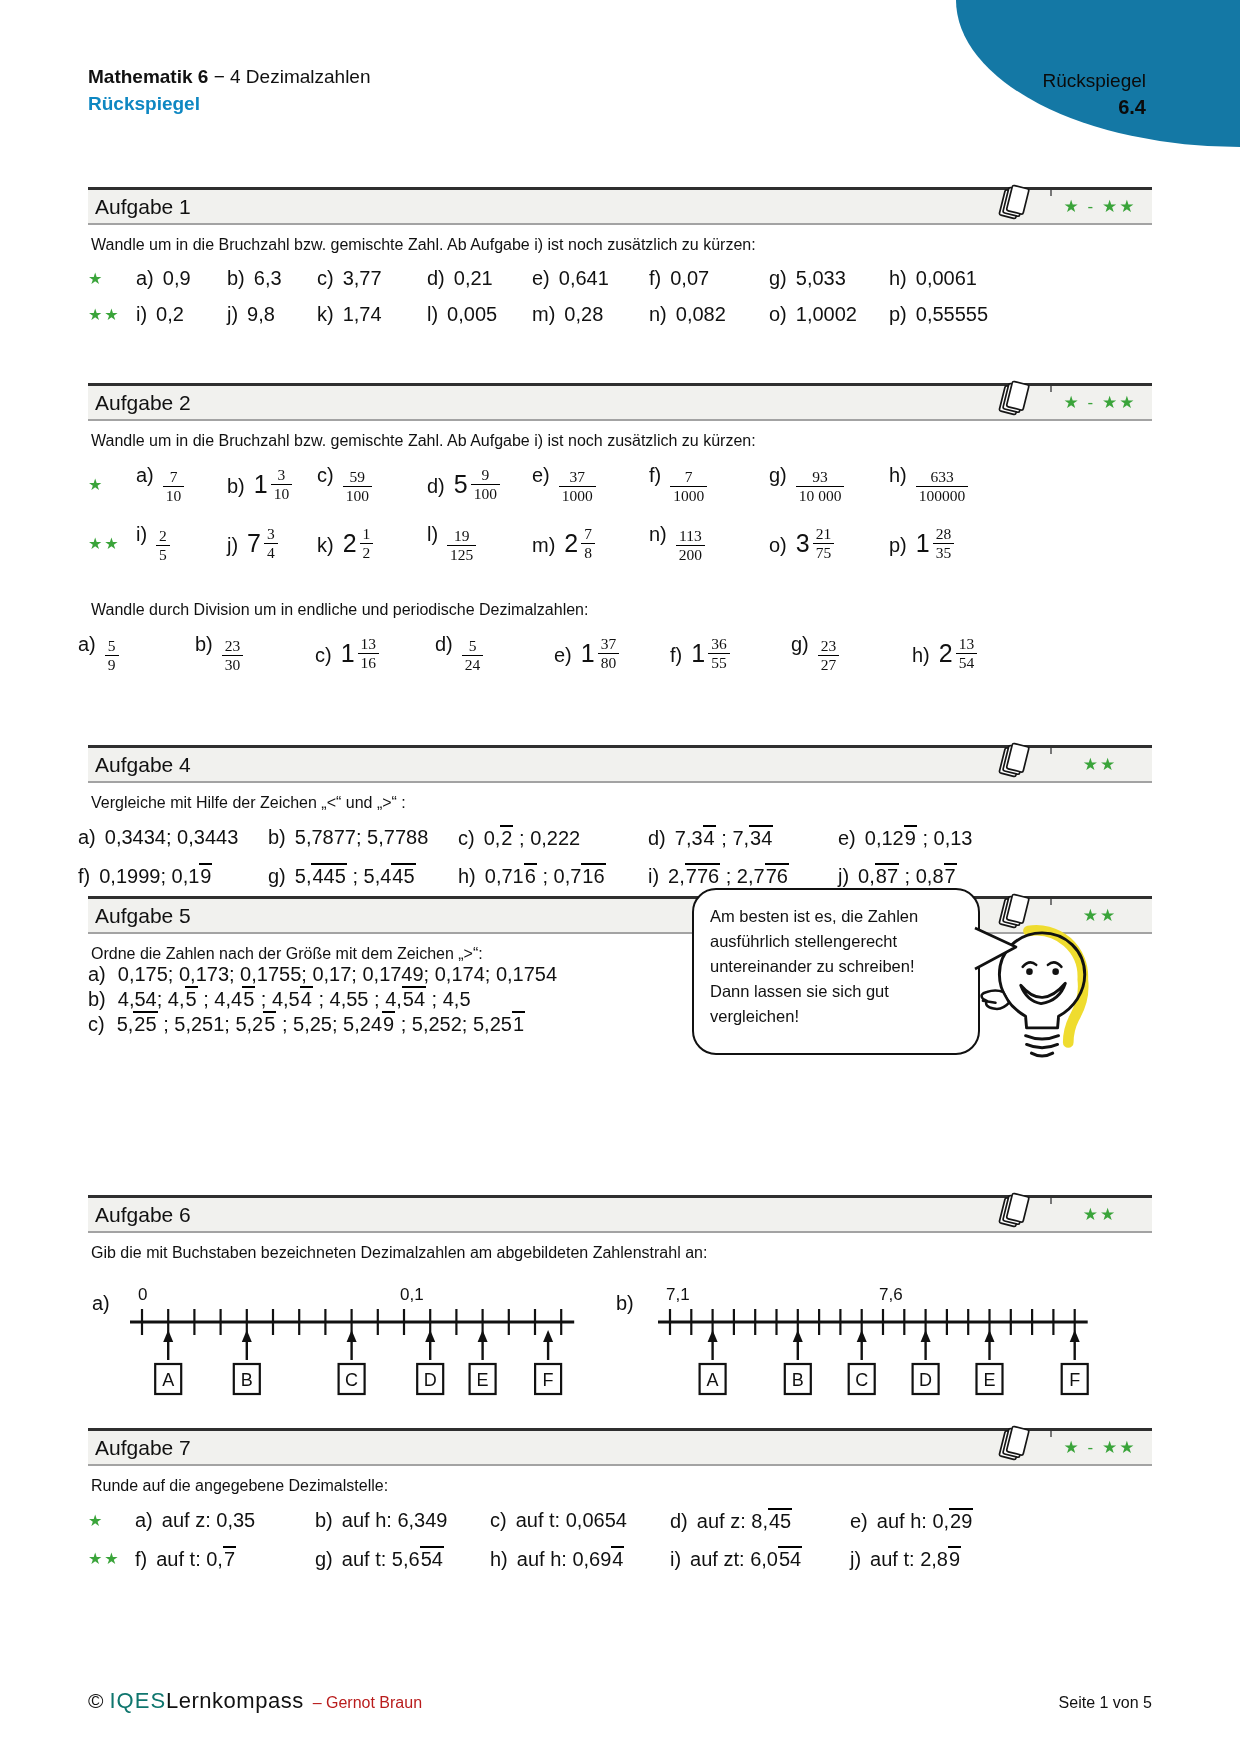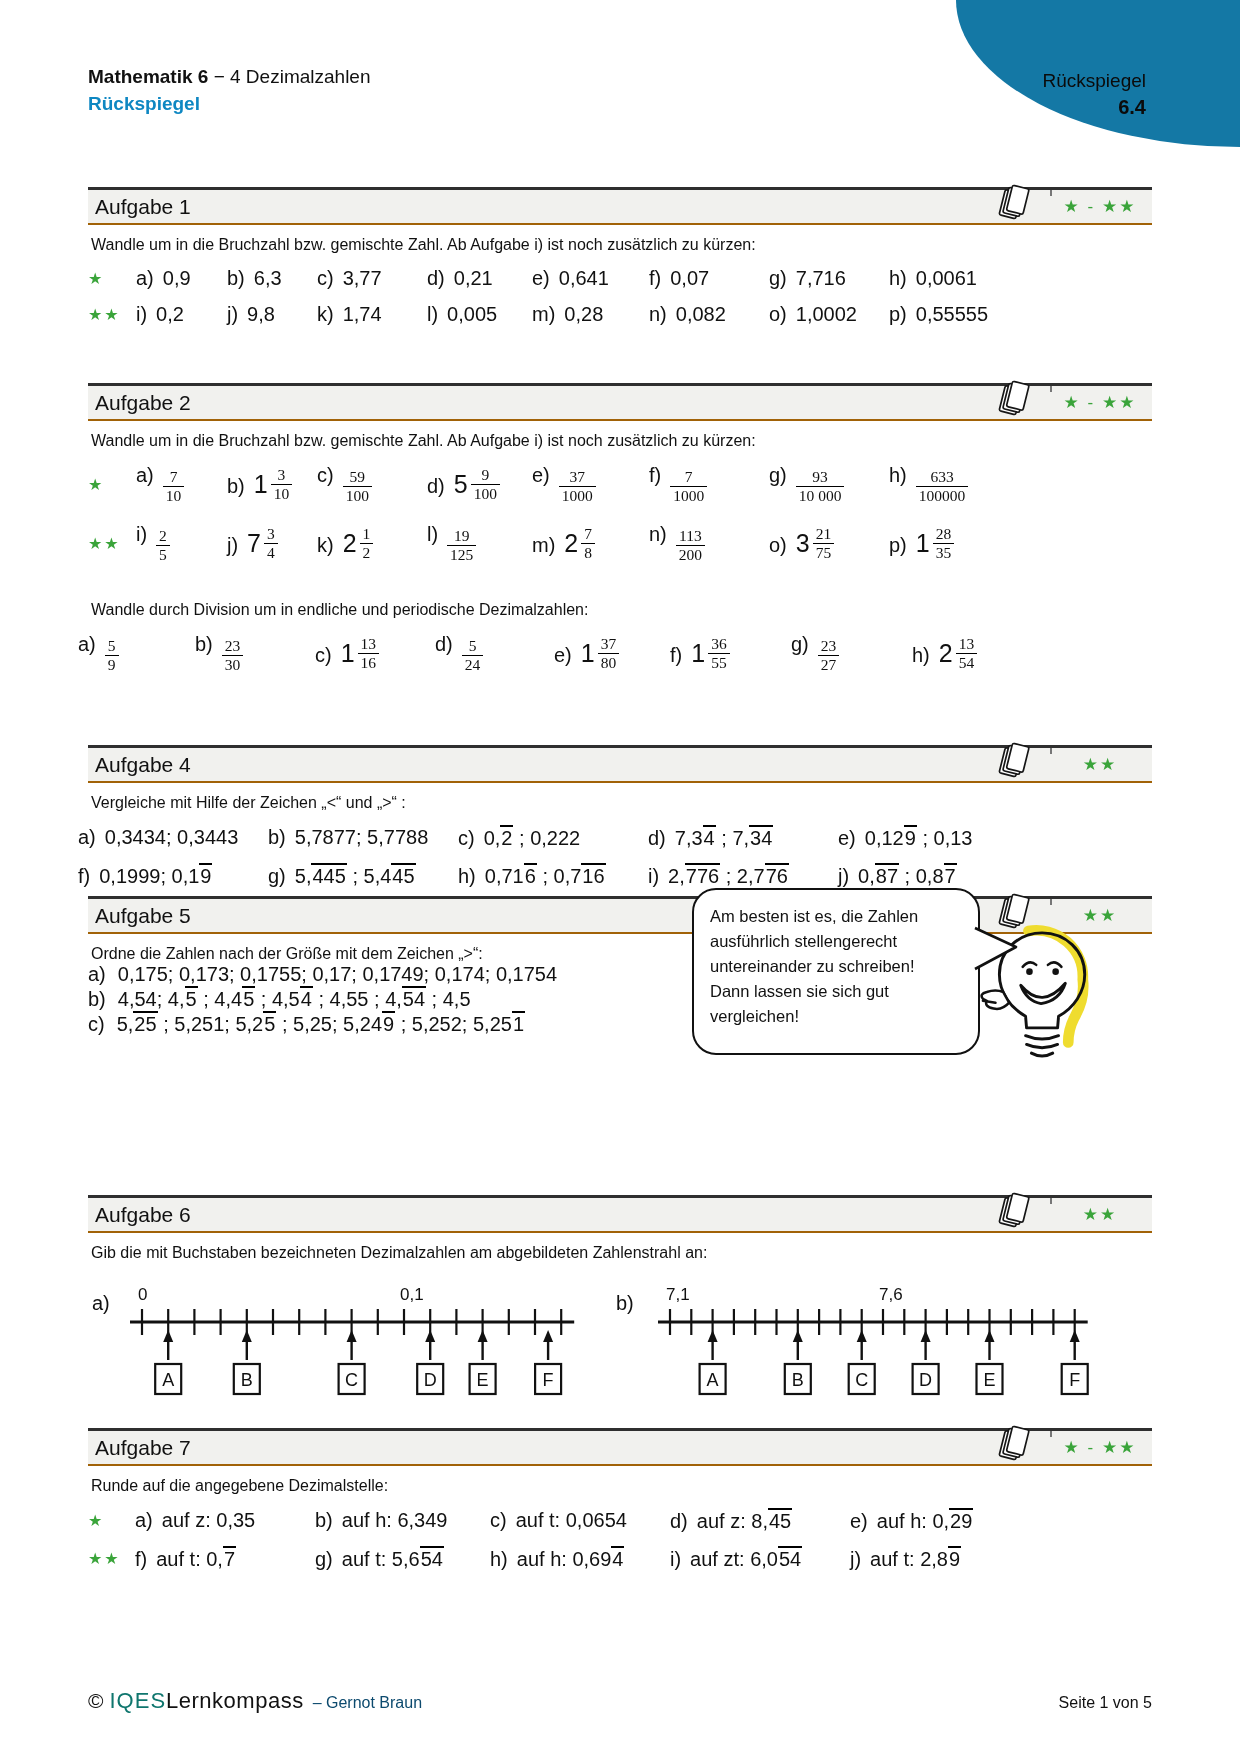--- a/index.html
+++ b/index.html
@@ -10,21 +10,21 @@
           border-bottom-left-radius:100% 100%;}
   .corner-text{position:absolute;top:68px;right:94px;text-align:right;line-height:1.35;}
   .corner-title{font-size:19px;color:#0b0b0b;}
   .corner-number{font-size:20px;font-weight:bold;color:#0b0b0b;}
   .head-left{position:absolute;left:88px;top:64px;font-size:19px;line-height:1.4;}
   .head-course b{font-weight:bold;}
   .head-sub{font-weight:bold;color:#0E87C2;}
   
   .task{position:absolute;left:88px;width:1064px;}
   .band{position:relative;height:38px;background:#f1f1ee;border-top:3px solid #2f2f2f;
-        border-bottom:2px solid #a16207;box-sizing:border-box;display:flex;align-items:center;}
+        border-bottom:2px solid #a3a3a3;box-sizing:border-box;display:flex;align-items:center;}
   .band-title{font-size:21px;padding-left:7px;}
   .band-tick{position:absolute;top:0;width:2px;height:6px;background:#777;}
   .band-tick.t1{left:917px;} .band-tick.t2{left:962px;}
   .band-right{position:absolute;right:6px;top:0;height:100%;display:flex;align-items:center;gap:16px;}
   .book{width:40px;height:42px;margin-top:-6px;}
   .difficulty{color:#3aa43a;font-size:17px;letter-spacing:2px;min-width:92px;text-align:center;white-space:nowrap;}
   .instr{font-size:16px;margin:11px 0 0 3px;}
   
   .row{display:grid;align-items:center;margin-top:13px;}
   .g8s{grid-template-columns:48px 91px 90px 110px 105px 117px 120px 120px auto;}
@@ -53,21 +53,21 @@
   
   .nl-row{position:relative;height:150px;margin-top:8px;}
   .nl-label{position:absolute;font-size:20px;top:22px;}
   .nl-a-label{left:4px;} .nl-b-label{left:528px;}
   .nl-a-svg{position:absolute;left:30px;top:14px;} .nl-b-svg{position:absolute;left:558px;top:14px;}
   
   .footer{position:absolute;left:88px;right:88px;top:1688px;display:flex;align-items:baseline;}
   .copy{font-size:21px;margin-right:6px;}
   .brand-green{font-size:22px;color:#0f766e;letter-spacing:1px;}
   .brand-black{font-size:22px;letter-spacing:0.5px;}
-  .author{font-size:16px;margin-left:9px;color:#0c4a6e;}
+  .author{font-size:16px;margin-left:9px;color:#b91c1c;}
   .pageinfo{margin-left:auto;font-size:16px;}
 </style>
 </head>
 <body>
 
 <svg width="0" height="0" style="position:absolute">
   <defs>
     <g id="bookicon">
       <g transform="rotate(14 20 22)" fill="#fff" stroke="#161616" stroke-width="1.7" stroke-linejoin="round">
         <rect x="4" y="10" width="17" height="26" rx="2"></rect>
@@ -106,21 +106,21 @@
     <div class="instr">Wandle um in die Bruchzahl bzw. gemischte Zahl. Ab Aufgabe i) ist noch zusätzlich zu kürzen:</div>
     <div class="task-body">
         <div class="row g8s">
           <span class="rowstars">★</span>
           <span class="item"><span class="lbl">a)</span><span class="val">0,9</span></span>
           <span class="item"><span class="lbl">b)</span><span class="val">6,3</span></span>
           <span class="item"><span class="lbl">c)</span><span class="val">3,77</span></span>
           <span class="item"><span class="lbl">d)</span><span class="val">0,21</span></span>
           <span class="item"><span class="lbl">e)</span><span class="val">0,641</span></span>
           <span class="item"><span class="lbl">f)</span><span class="val">0,07</span></span>
-          <span class="item"><span class="lbl">g)</span><span class="val">7,716</span></span>
+          <span class="item"><span class="lbl">g)</span><span class="val">5,033</span></span>
           <span class="item"><span class="lbl">h)</span><span class="val">0,0061</span></span>
         </div>
         <div class="row g8s">
           <span class="rowstars">★★</span>
           <span class="item"><span class="lbl">i)</span><span class="val">0,2</span></span>
           <span class="item"><span class="lbl">j)</span><span class="val">9,8</span></span>
           <span class="item"><span class="lbl">k)</span><span class="val">1,74</span></span>
           <span class="item"><span class="lbl">l)</span><span class="val">0,005</span></span>
           <span class="item"><span class="lbl">m)</span><span class="val">0,28</span></span>
           <span class="item"><span class="lbl">n)</span><span class="val">0,082</span></span>

